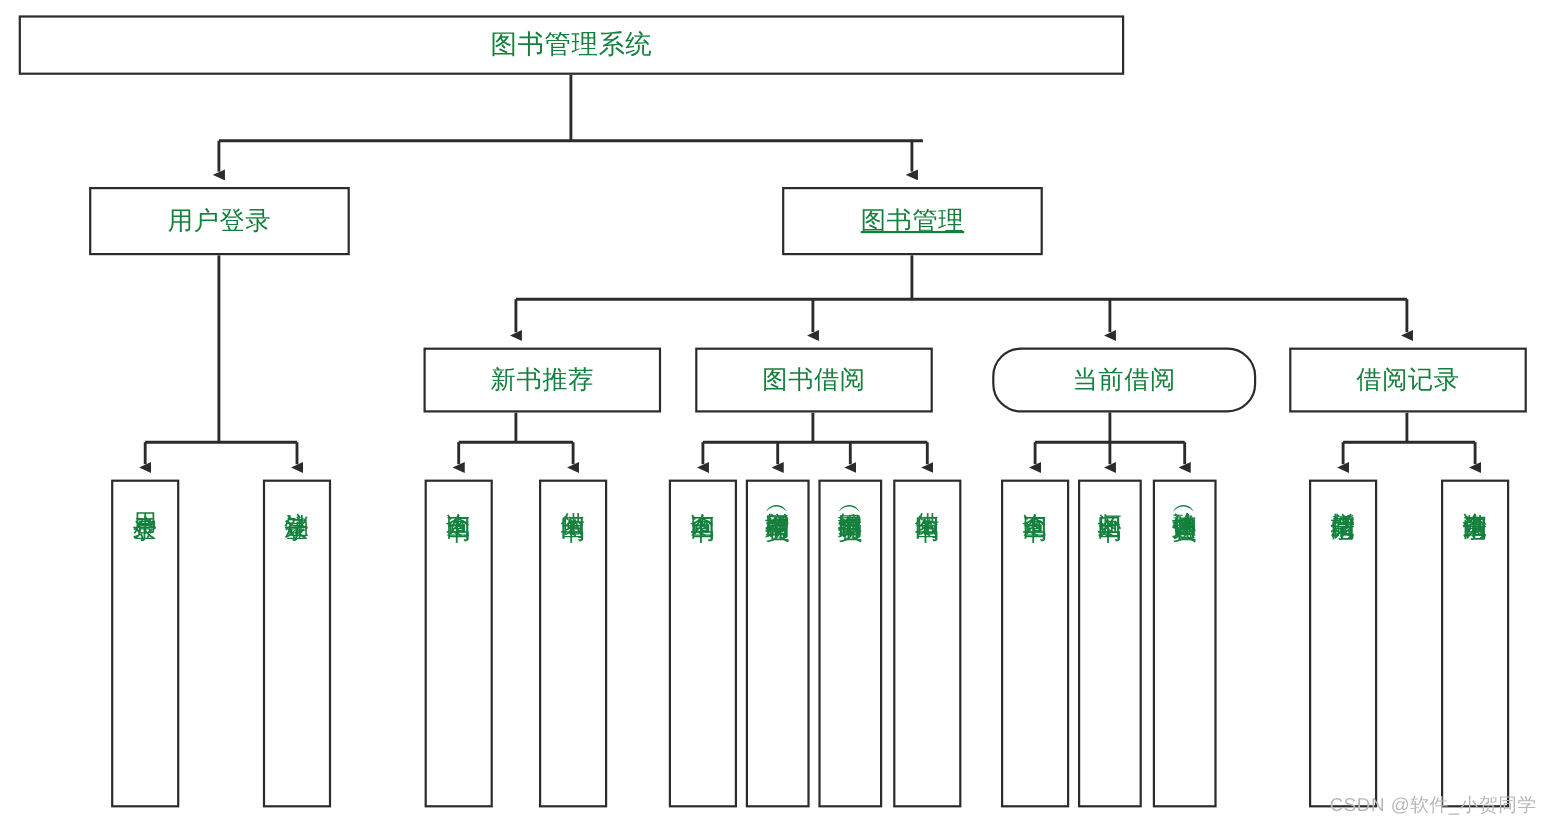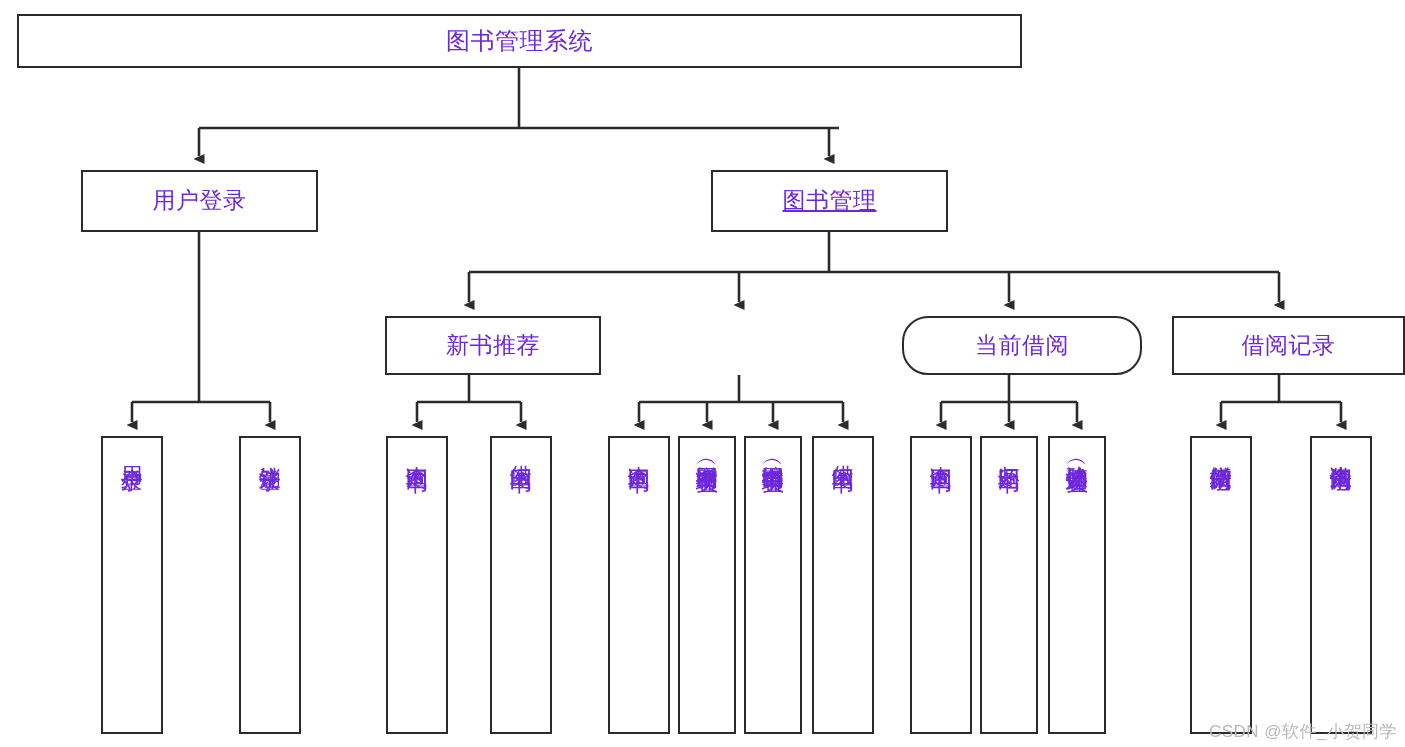--- a/index.html
+++ b/index.html
@@ -26,21 +26,21 @@
     pointer-events: none;
   }
   .node {
     position: absolute;
     box-sizing: border-box;
     background: #ffffff;
     border: 2px solid #2b2b2b;
     display: flex;
     align-items: center;
     justify-content: center;
-    color: #6d28d9;
+    color: #15803d;
   }
   .node .label {
     display: block;
     text-align: center;
     line-height: 1.12;
     white-space: nowrap;
   }
   .node.horiz .label {
     font-size: 23px;
     letter-spacing: 0.5px;
@@ -136,24 +136,27 @@
   <div class="node horiz" style="left:81px; top:170px; width:237px; height:62px;">
     <span class="label">用户登录</span>
   </div>
   <div class="node horiz" style="left:711px; top:170px; width:237px; height:62px;text-decoration:underline;">
     <span class="label">图书管理</span>
   </div>
 
   <div class="node horiz" style="left:362px; top:316px; width:216px; height:59px;margin-left:23px;">
     <span class="label">新书推荐</span>
   </div>
+  <div class="node horiz" style="left:632px; top:316px; width:216px; height:59px;">
+    <span class="label">图书借阅</span>
+  </div>
   <div class="node horiz" style="left:902px; top:316px; width:240px; height:59px;border-radius:26px;">
     <span class="label">当前借阅</span>
   </div>
-  <div class="node horiz" style="left:1172px; top:316px; width:233px; height:59px;">
+  <div class="node horiz" style="left:1172px; top:316px; width:216px; height:59px;">
     <span class="label">借阅记录</span>
   </div>
 
   <div class="node vert" style="left:101px; top:436px; width:62px; height:298px;">
     <span class="label">用户登录</span>
   </div>
   <div class="node vert" style="left:239px; top:436px; width:62px; height:298px;">
     <span class="label">注销登录</span>
   </div>
 

